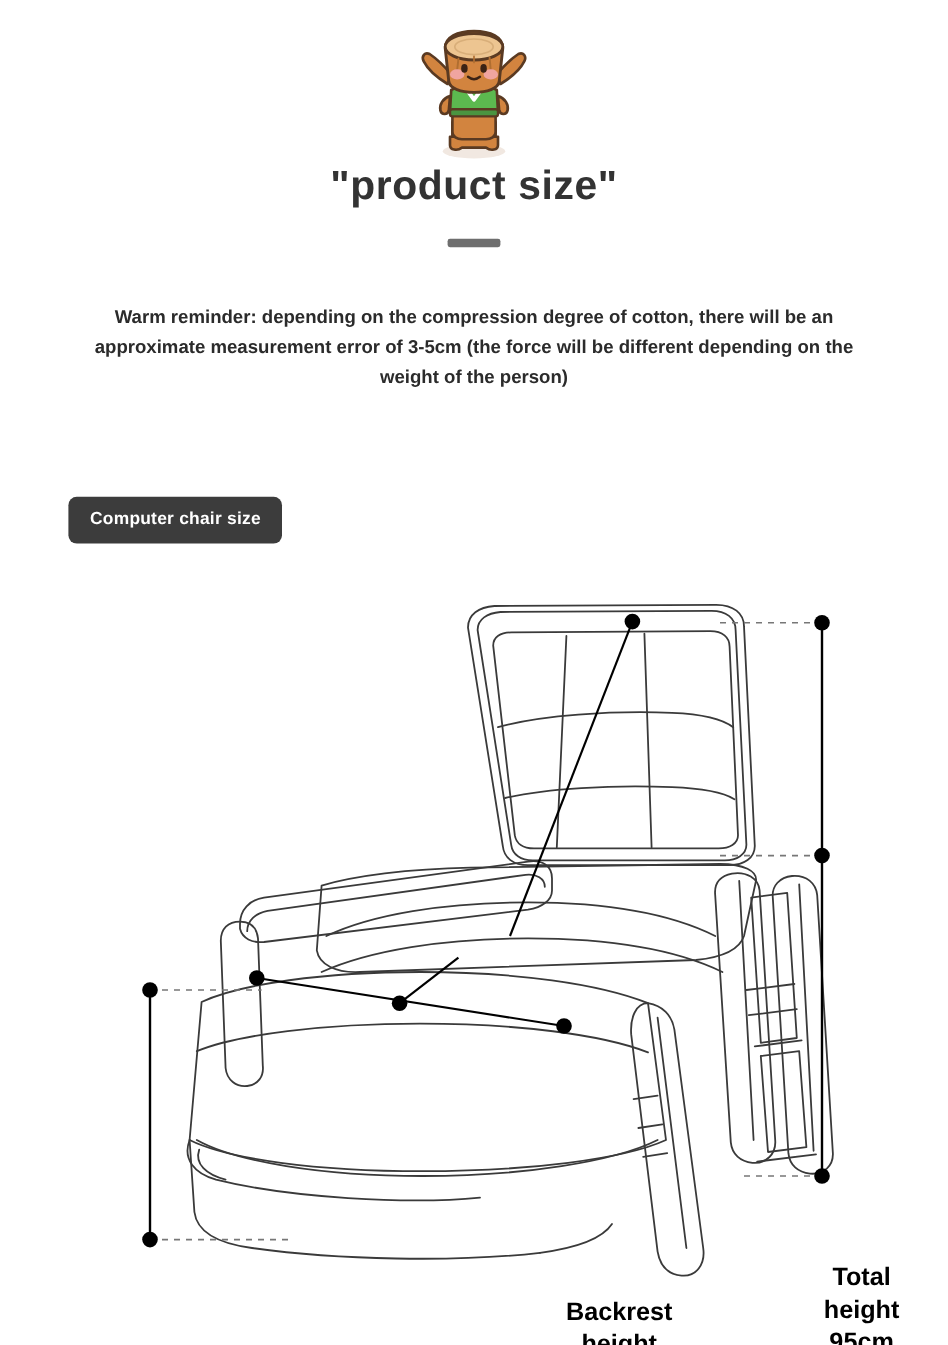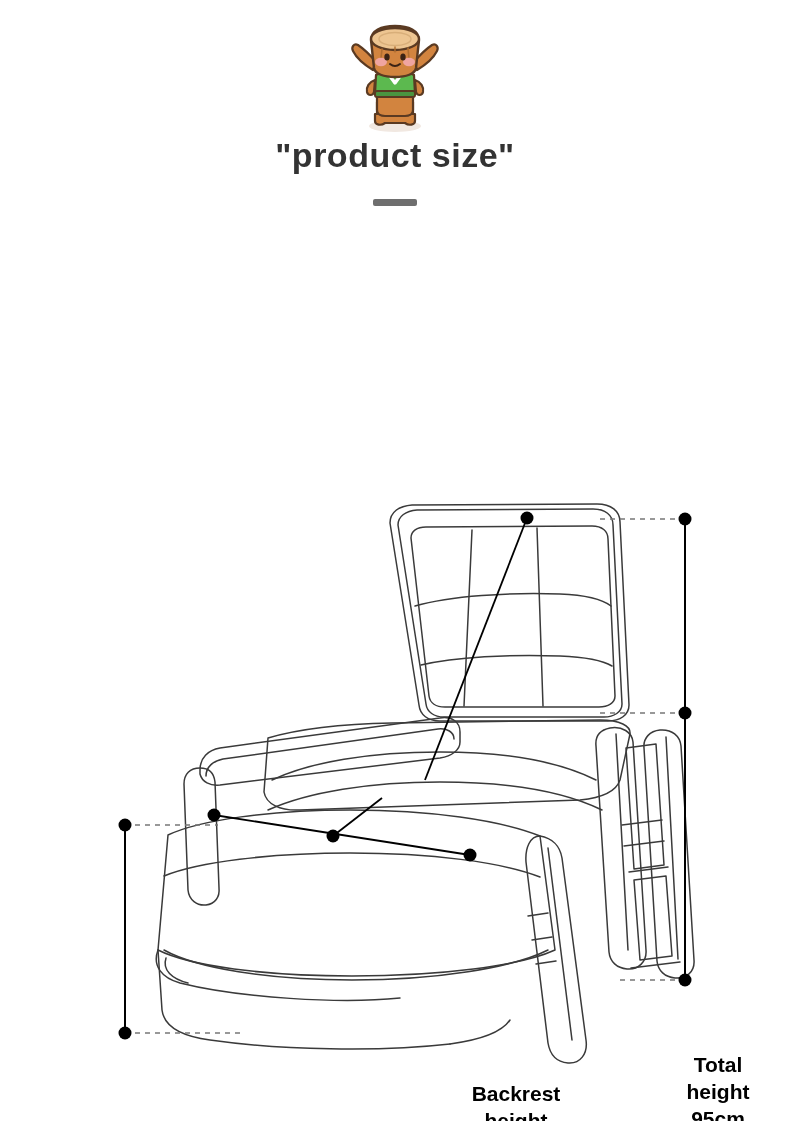--- a/index.html
+++ b/index.html
@@ -144,21 +144,23 @@
       <ellipse cx="42" cy="39" rx="2.7" ry="3.6" fill="#3b2315"></ellipse>
       <ellipse cx="58" cy="39" rx="2.7" ry="3.6" fill="#3b2315"></ellipse>
 
       <path d="M45 46 Q50 50 55 46" fill="none" stroke="#3b2315" stroke-width="2" stroke-linecap="round"></path>
     </svg>
   </div>
 
   <div class="title">"product size"</div>
   <div class="title-rule"></div>
 
-
+  <div class="reminder">Warm reminder: depending on the compression degree of cotton, there will be an approximate measurement error of 3-5cm (the force will be different depending on the weight of the person)</div>
+
+  <div class="badge">Computer chair size</div>
 
   <div class="diagram">
 
     <svg viewBox="0 0 790 600" width="790" height="600">
       <g fill="none" stroke="#3a3a3a" stroke-width="1.5" stroke-linejoin="round" stroke-linecap="round">
 
         <path d="M350 43 C350 32 359 26 372 25 L557 24 C571 24 580 31 580 42
                  L589 225 C589 235 580 241 568 241 L400 241 C388 241 380 235 379 225 Z"></path>
         <path d="M358 45 C358 36 366 31 377 30 L553 29 C565 29 573 35 573 45
                  L582 224 C582 232 574 237 564 237 L404 237 C394 237 387 232 386 224 Z"></path>

